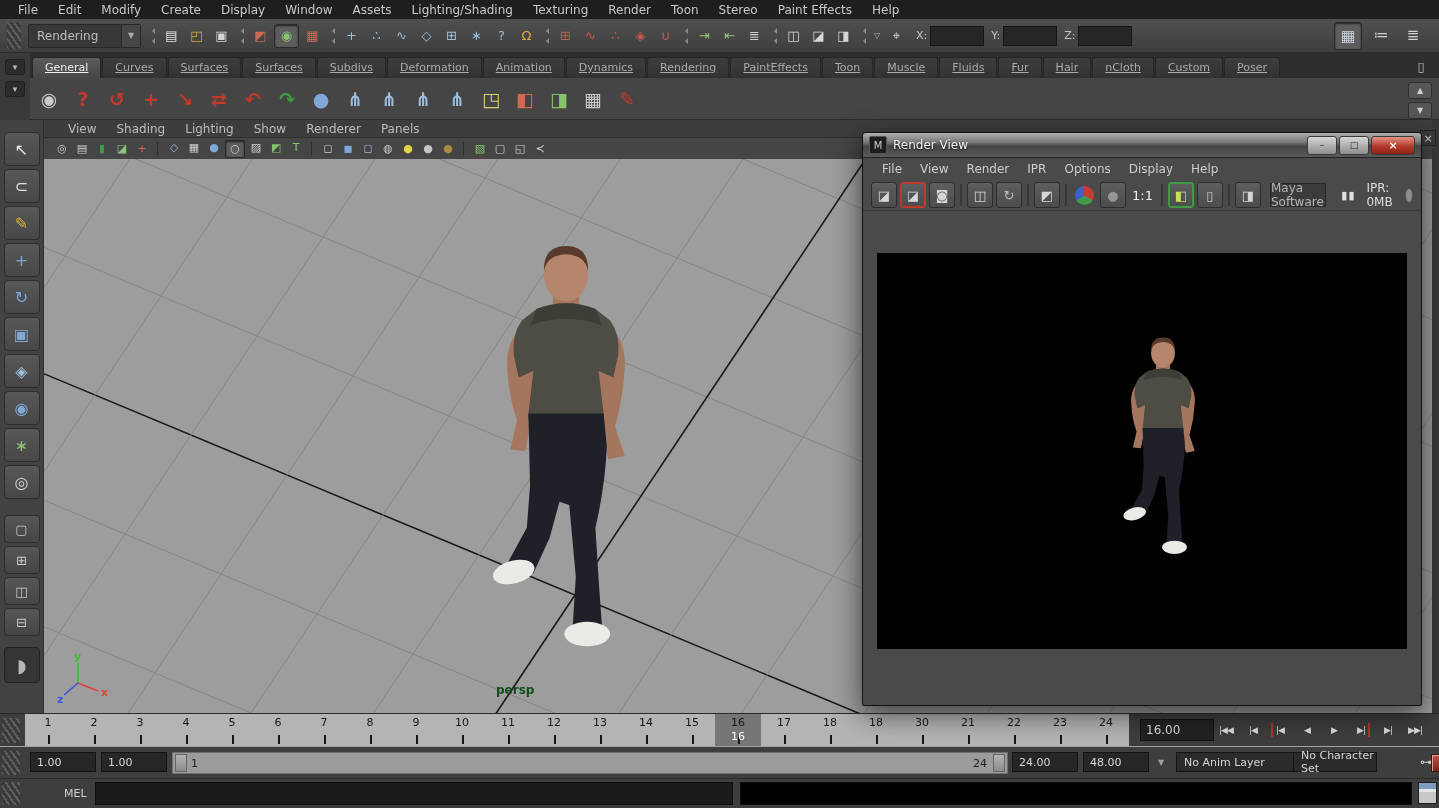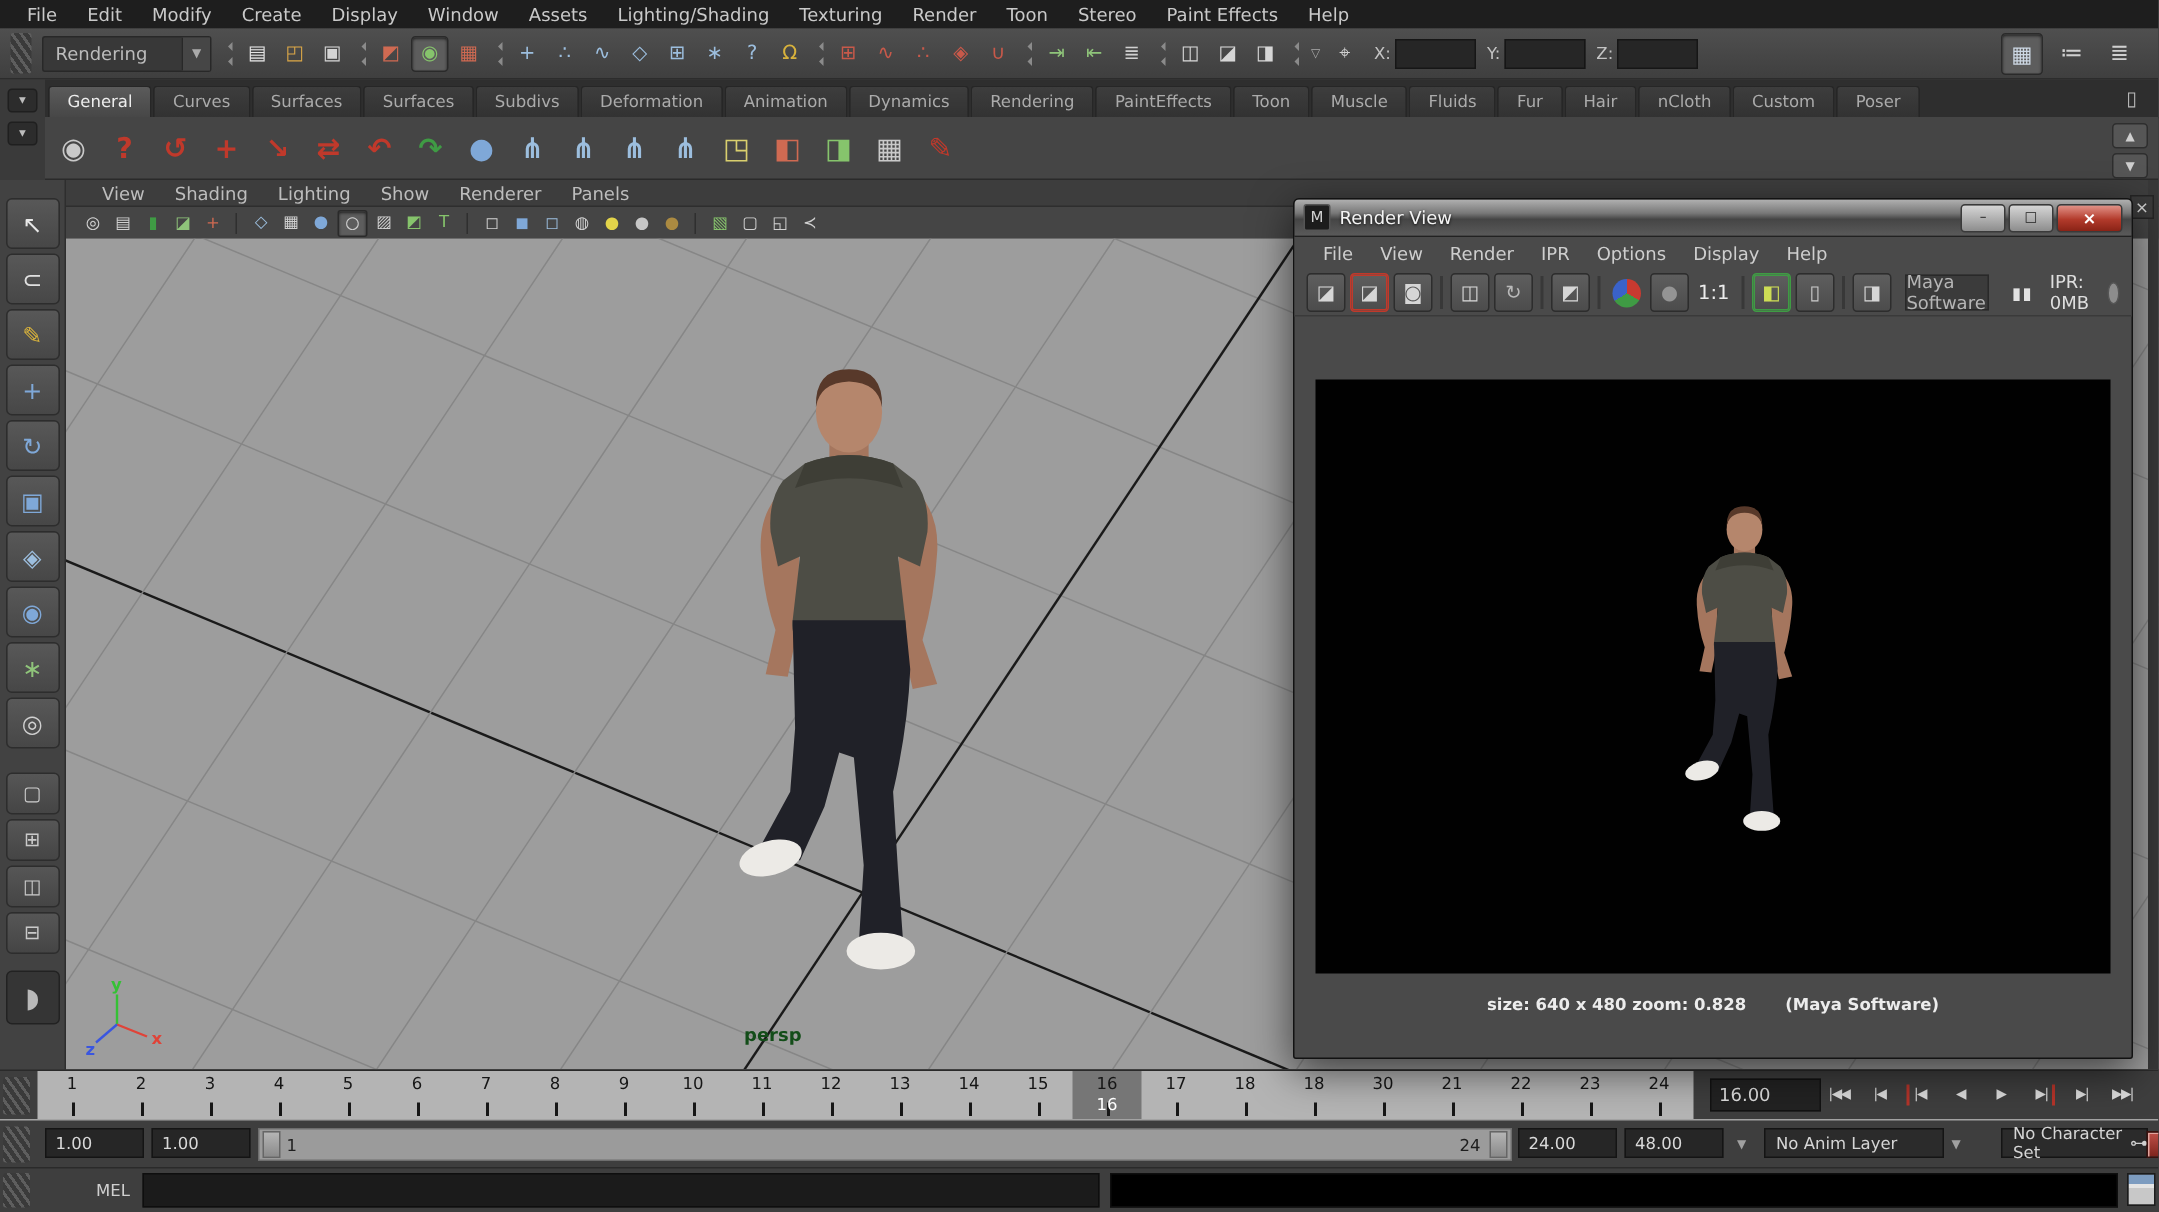--- a/index.html
+++ b/index.html
@@ -26,21 +26,21 @@
   .xyz-pair{display:flex;align-items:center;gap:3px;margin-left:7px;font-size:11px;color:#c4c4c4;}
   input.coord{width:46px;height:18px;background:#262626;border:1px solid #161616;color:#ddd;font-family:"DejaVu Sans",sans-serif;font-size:11px;padding:0 3px;}
   #toolbar-right{position:absolute;right:12px;top:22px;display:flex;gap:4px;}
   #toolbar-right .tbi{width:26px;height:26px;font-size:15px;}
 
   
   #shelf-tabs{top:53px;height:25px;background:#2e2e2e;border-bottom:1px solid #232323;}
   #shelf-left{position:absolute;left:0;top:53px;width:30px;height:67px;background:#3a3a3a;display:flex;flex-direction:column;align-items:center;gap:6px;padding-top:6px;box-sizing:border-box;z-index:2;}
   #shelf-left .tbi{width:18px;height:14px;font-size:9px;background:#2c2c2c;border:1px solid #1f1f1f;}
   #shelf-tabs-list{position:absolute;left:32px;bottom:0;display:flex;align-items:flex-end;}
-  .tab{padding:0 12px;height:20px;line-height:20px;font-size:11px;color:#ababab;background:linear-gradient(#3d3d3d,#323232);border:1px solid #262626;border-bottom:none;border-radius:3px 3px 0 0;margin-right:1px;cursor:default;}
+  .tab{padding:0 12px;height:20px;line-height:20px;font-size:11px;color:#ababab;background:linear-gradient(#3d3d3d,#323232);border:1px solid #262626;border-bottom:none;border-radius:3px 3px 0 0;margin-right:1px;cursor:default;text-decoration:underline;}
   .tab.active{background:linear-gradient(#5b5b5b,#474747);color:#ededed;}
   #shelf-icons{top:78px;height:42px;background:#454545;display:flex;align-items:center;padding-left:34px;box-sizing:border-box;border-bottom:1px solid #2a2a2a;}
   .shelf-icon{width:30px;height:30px;margin-right:4px;display:inline-flex;align-items:center;justify-content:center;font-size:19px;font-weight:bold;border-radius:4px;}
   #shelf-trash{position:absolute;right:8px;top:57px;width:20px;height:18px;display:flex;align-items:center;justify-content:center;color:#b9b9b9;font-size:13px;z-index:2;}
   #shelf-scroll{position:absolute;right:6px;top:82px;display:flex;flex-direction:column;gap:3px;z-index:2;}
   #shelf-scroll .tbi{width:22px;height:15px;font-size:8px;background:#565656;border:1px solid #2e2e2e;color:#cfcfcf;}
 
   
   #main{top:120px;height:593px;background:#434343;}
   #toolbox{position:absolute;left:0;top:0;width:44px;height:100%;background:#424242;border-right:1px solid #2e2e2e;display:flex;flex-direction:column;align-items:center;padding-top:12px;box-sizing:border-box;gap:3px;}
@@ -426,23 +426,20 @@
       <div id="rv-renderer-box">Maya Software</div>
       <span id="rv-pause">▮▮</span>
       <span id="rv-ipr-label">IPR: 0MB</span>
       <span id="rv-status-circle"></span>
     </div>
     <div id="rv-canvas">
       <svg width="530" height="396" viewBox="0 0 530 396">
         <use href="#person-figure" x="233" y="81" width="106" height="234"></use>
       </svg>
     </div>
-    <div class="rv-status-line" style="top:530px">
-      <span>size: 640 x 480 zoom: 0.828</span><span>(Maya Software)</span>
-    </div>
   </div>
 
   <div class="row" id="timeline-row">
     <div id="tl-grip"></div>
     <div id="frames">
         <span class="frame-cell">1</span>
         <span class="frame-cell">2</span>
         <span class="frame-cell">3</span>
         <span class="frame-cell">4</span>
         <span class="frame-cell">5</span>
@@ -488,21 +485,21 @@
       <div class="rs-handle" id="rs-handle-l"></div>
       <div class="rs-handle" id="rs-handle-r"></div>
       <span id="rs-start">1</span>
       <span id="rs-end">24</span>
     </div>
     <input class="nfield" style="left: 1012px; width: 66px;" value="24.00">
     <input class="nfield" style="left: 1083px; width: 66px;" value="48.00">
     <span class="dd-caret" style="left:1158px">▼</span>
     <div class="dd-box" style="left:1176px;width:120px">No Anim Layer</div>
     <span class="dd-caret" style="left:1301px">▼</span>
-    <div class="dd-box" style="left:1334px;width:98px">No Character Set</div>
+    <div class="dd-box" style="left:1293px;width:84px">No Character Set</div>
     <span id="key-icon">⊶</span>
     <div id="autokey-icon"></div>
   </div>
 
   <div class="row" id="cmd-row">
     <div id="cmd-grip"></div>
     <span id="mel-label">MEL</span>
     <input id="mel-input" style="">
     <div id="feedback"></div>
     <div id="se-icon"></div>

